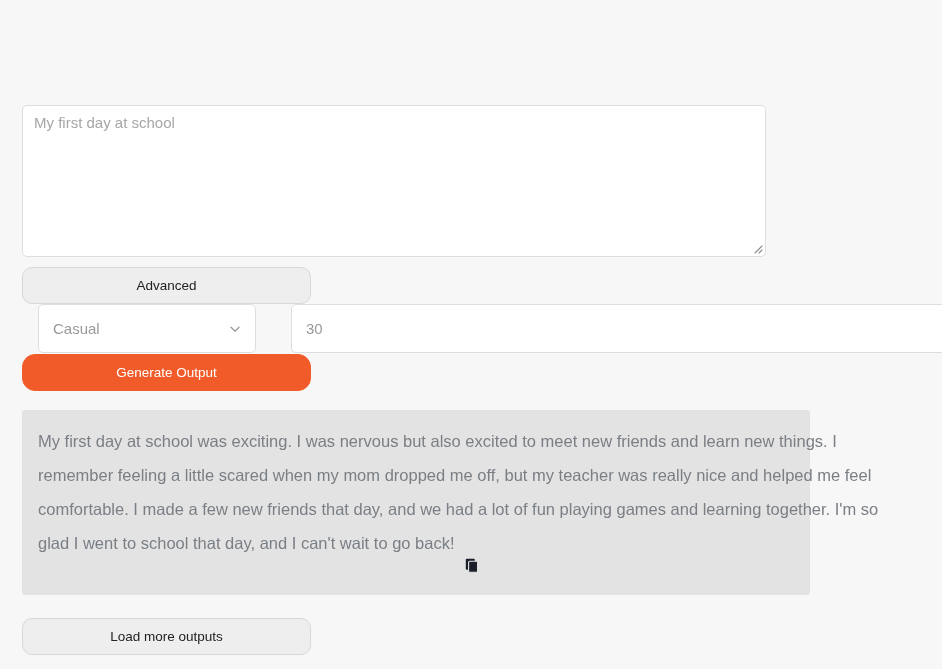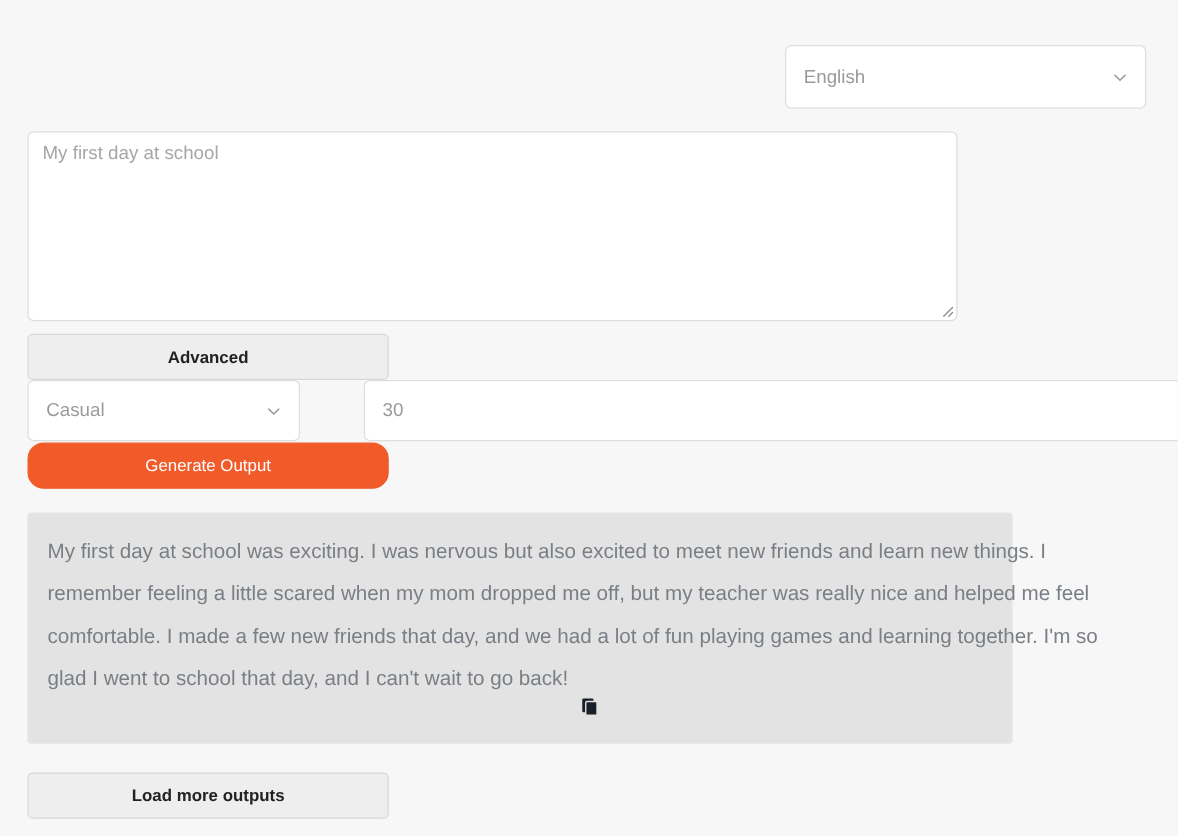--- a/index.html
+++ b/index.html
@@ -100,28 +100,27 @@
   .resize-grip svg { display: block; }
 
   
   .btn-plain {
     position: absolute;
     left: 22px;
     width: 289px;
     height: 37px;
     background: #eeeeee;
     border: 1px solid #d8d8d8;
-    border-radius: 4px;
+    border-radius: 10px;
     color: #222222;
     font-size: 13.5px;
     display: flex;
     align-items: center;
     justify-content: center;
     line-height: 1;
-    font-weight: bold;
   }
   .btn-advanced { top: 267px; }
   .btn-loadmore { top: 618px; }
 
   .btn-generate {
     position: absolute;
     left: 22px;
     top: 354px;
     width: 289px;
     height: 37px;
@@ -132,21 +131,21 @@
     font-size: 13.5px;
     display: flex;
     align-items: center;
     justify-content: center;
     line-height: 1;
   }
 
   
   .tone-select {
     position: absolute;
-    left: 22px;
+    left: 38px;
     top: 304px;
     width: 218px;
     height: 49px;
     display: flex;
     align-items: center;
     padding: 0 14px;
     justify-content: space-between;
   }
   .tone-select .val {
     flex: 1;
@@ -203,28 +202,20 @@
     height: 15px;
     display: block;
   }
   .copy-icon svg { display: block; }
 </style>
 </head>
 <body>
 
 <div class="header-row">
 
-  <div class="field lang-select">
-    <span class="val">English</span>
-    <span class="chev">
-      <svg width="12" height="12" viewBox="0 0 12 12">
-        <path d="M2 4.2 L6 8.2 L10 4.2" fill="none" stroke="#9a9a9a" stroke-width="1.3" stroke-linecap="round" stroke-linejoin="round"></path>
-      </svg>
-    </span>
-  </div>
 </div>
 
 <div class="prompt-area">
   <div class="prompt-placeholder">My first day at school</div>
   <span class="resize-grip">
     <svg width="13" height="13" viewBox="0 0 13 13">
       <path d="M12 5 L5 12 M12 9 L9 12" stroke="#8c8c8c" stroke-width="1.1" stroke-linecap="round"></path>
     </svg>
   </span>
 </div>

